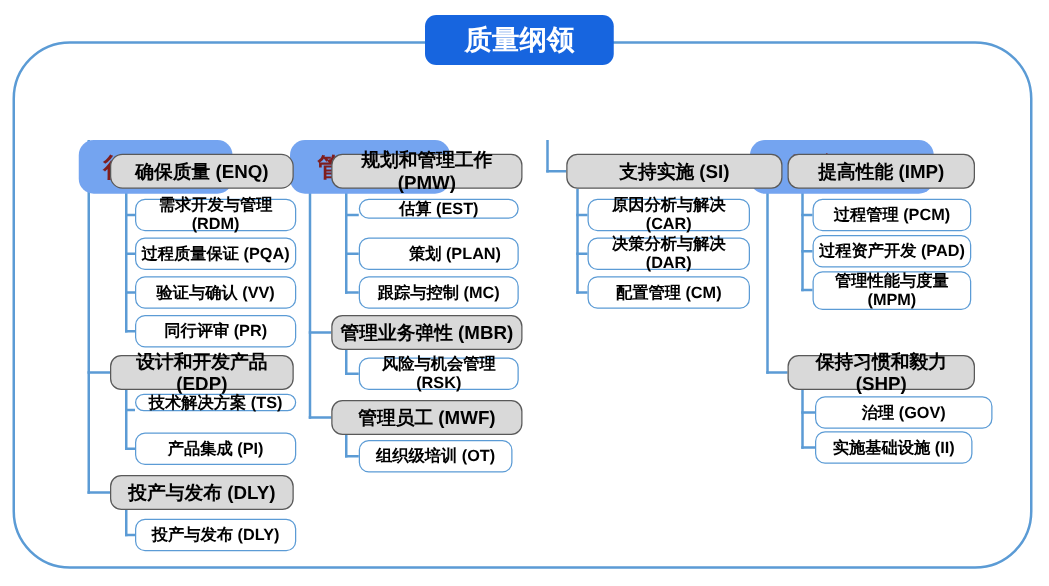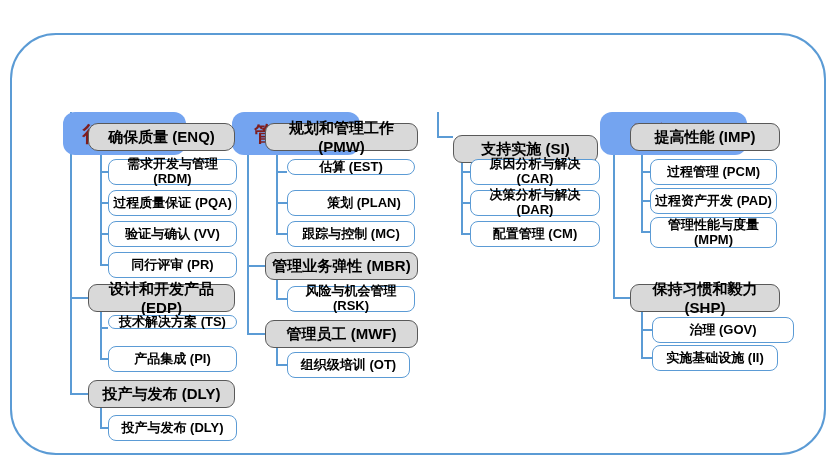--- a/index.html
+++ b/index.html
@@ -18,20 +18,21 @@
   .hline{height:2px;}
   .vline{width:2px;}
 </style>
 </head>
 <body>
 
 <div class="canvas">
 
   <div class="frame"></div>
 
+  <div class="node title" style="left:340px;top:12px;width:151px;height:40px;">质量纲领</div>
 
   <div class="node header" style="left:63px;top:69px;width:123px;height:43px;">行动过程</div>
   <div class="node header" style="left:232px;top:69px;width:128px;height:43px;">管理过程</div>
   <div class="node header" style="left:600px;top:69px;width:147px;height:43px;">提高过程</div>
 
   <div class="node group" style="left:88px;top:123px;width:147px;height:28px;border-radius:10px;">确保质量 (ENQ)</div>
   <div class="node leaf" style="left:108px;top:159px;width:129px;height:26px;">需求开发与管理 (RDM)</div>
   <div class="node leaf" style="left:108px;top:190px;width:129px;height:26px;">过程质量保证 (PQA)</div>
   <div class="node leaf" style="left:108px;top:221px;width:129px;height:26px;">验证与确认 (VV)</div>
   <div class="node leaf" style="left:108px;top:252px;width:129px;height:26px;">同行评审 (PR)</div>
@@ -71,21 +72,21 @@
   <div class="hline" style="left:247px;top:333px;width:18px;"></div>
   <div class="vline" style="left:276px;top:151px;height:84px;"></div>
   <div class="hline" style="left:276px;top:171px;width:11px;"></div>
   <div class="hline" style="left:276px;top:202px;width:11px;"></div>
   <div class="hline" style="left:276px;top:233px;width:11px;"></div>
   <div class="vline" style="left:276px;top:280px;height:20px;"></div>
   <div class="hline" style="left:276px;top:298px;width:11px;"></div>
   <div class="vline" style="left:276px;top:348px;height:18px;"></div>
   <div class="hline" style="left:276px;top:364px;width:11px;"></div>
 
-  <div class="node group" style="left:453px;top:135px;width:145px;height:28px;">支持实施 (SI)</div>
+  <div class="node group" style="left:453px;top:123px;width:173px;height:28px;">支持实施 (SI)</div>
   <div class="node leaf" style="left:470px;top:159px;width:130px;height:26px;">原因分析与解决 (CAR)</div>
   <div class="node leaf" style="left:470px;top:190px;width:130px;height:26px;">决策分析与解决 (DAR)</div>
   <div class="node leaf" style="left:470px;top:221px;width:130px;height:26px;">配置管理 (CM)</div>
 
   <div class="vline" style="left:437px;top:112px;height:26px;"></div>
   <div class="hline" style="left:437px;top:136px;width:16px;"></div>
   <div class="vline" style="left:461px;top:151px;height:84px;"></div>
   <div class="hline" style="left:461px;top:171px;width:9px;"></div>
   <div class="hline" style="left:461px;top:202px;width:9px;"></div>
   <div class="hline" style="left:461px;top:233px;width:9px;"></div>

